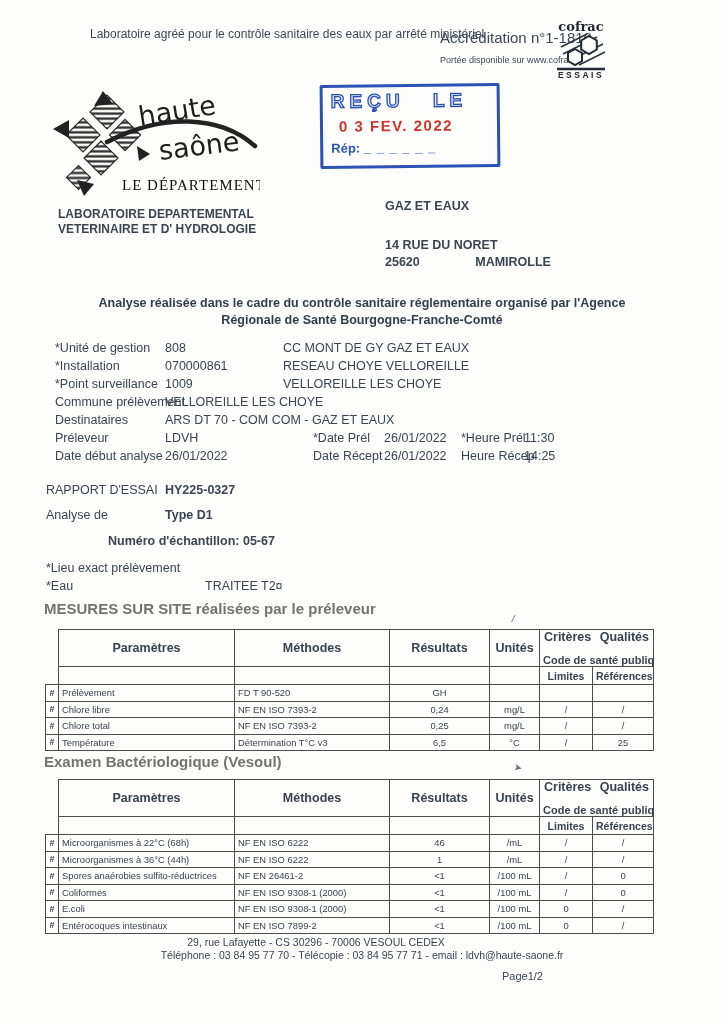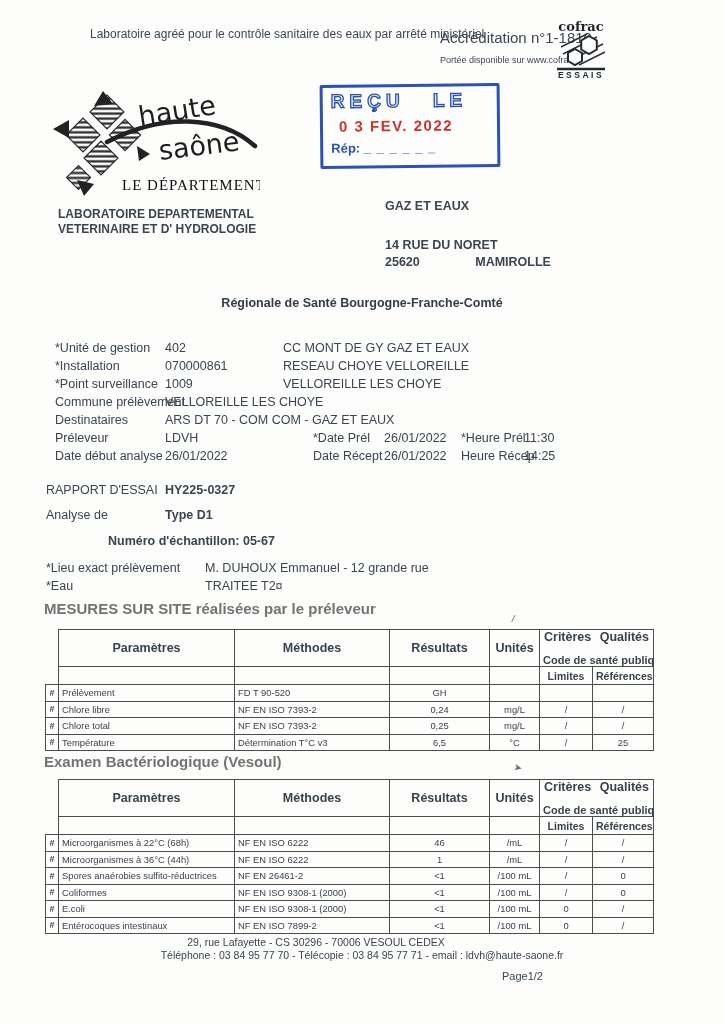--- a/index.html
+++ b/index.html
@@ -143,26 +143,27 @@
   </div>
 
   <div class="abs recipient-name">GAZ ET EAUX</div>
   <div class="abs recipient-addr">14 RUE DU NORET</div>
   <div class="abs recipient-city nowrap">
     <span>25620</span>
     <span class="city">MAMIROLLE</span>
   </div>
 
   <div class="abs notice">
+    <div>Analyse réalisée dans le cadre du contrôle sanitaire réglementaire organisé par l'Agence</div>
     <div>Régionale de Santé Bourgogne-Franche-Comté</div>
   </div>
 
   <div class="abs inforow" style="top:341px">
     <span class="c1">*Unité de gestion</span>
-    <span class="c2">402</span>
+    <span class="c2">808</span>
     <span class="c3">CC MONT DE GY GAZ ET EAUX</span>
   </div>
   <div class="abs inforow" style="top:359px">
     <span class="c1">*Installation</span>
     <span class="c2">070000861</span>
     <span class="c3">RESEAU CHOYE VELLOREILLE</span>
   </div>
   <div class="abs inforow" style="top:377px">
     <span class="c1">*Point surveillance</span>
     <span class="c2">1009</span>
@@ -193,21 +194,20 @@
     <span class="c-hval">14:25</span>
   </div>
 
   <span class="abs rapport-label" style="top:483px">RAPPORT D'ESSAI</span>
   <span class="abs rapport-val" style="top:483px">HY225-0327</span>
   <span class="abs rapport-label" style="top:508px">Analyse de</span>
   <span class="abs rapport-val" style="top:508px">Type D1</span>
   <span class="abs ech" style="top:534px">Numéro d'échantillon: 05-67</span>
 
   <span class="abs rapport-label" style="top:561px">*Lieu exact prélèvement</span>
-  <span class="abs lieu-val" style="top:561px">M. DUHOUX Emmanuel - 12 grande rue</span>
   <span class="abs rapport-label" style="top:579px">*Eau</span>
   <span class="abs lieu-val" style="top:579px">TRAITEE T2¤</span>
 
   <span class="abs sec-title" style="top:600px">MESURES SUR SITE réalisées par le préleveur</span>
   <span class="abs artifact" style="left:512px;top:613px">/</span>
 
   <table class="rt t1">
     <colgroup>
       <col style="width:13px">
         <col style="width:176px">

